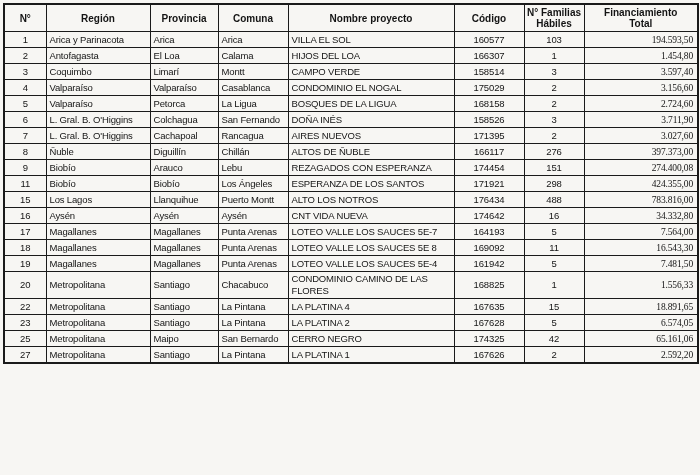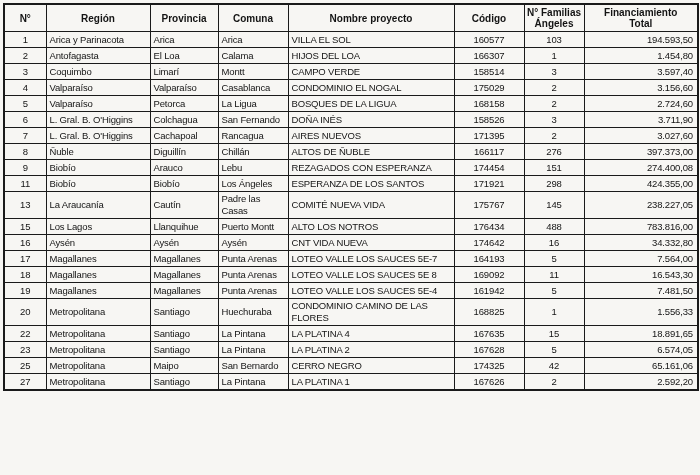--- a/index.html
+++ b/index.html
@@ -37,21 +37,21 @@
   }
   td {
     font-size: 9.5px;
     letter-spacing: -0.15px;
     line-height: 12px;
     padding: 1px 3px;
     height: 13px;
     text-align: left;
   }
   td.c0, td.c5, td.c6 { text-align: center; }
-  td.c7 { text-align: right; padding-right: 4px; }
+  td.c7 { text-align: right; padding-right: 4px; font-family: Liberation Serif, serif; }
 </style>
 </head>
 <body>
 
 <div class="sheet">
   <table class="projects">
     <colgroup>
       <col style="width:42px">
       <col style="width:104px">
       <col style="width:68px">
@@ -63,21 +63,21 @@
     </colgroup>
     <thead>
       <tr>
         <th>N°</th>
         <th>Región</th>
         <th>Provincia</th>
         <th>Comuna</th>
         <th>Nombre proyecto</th>
         <th>Código</th>
         <th>N° Familias
-Ángeles</th>
+Hábiles</th>
         <th>Financiamiento
 Total</th>
       </tr>
     </thead>
     <tbody>
         <tr>
           <td class="c0">1</td>
           <td class="c1">Arica y Parinacota</td>
           <td class="c2">Arica</td>
           <td class="c3">Arica</td>
@@ -170,31 +170,20 @@
           <td class="c0">11</td>
           <td class="c1">Biobío</td>
           <td class="c2">Biobío</td>
           <td class="c3">Los Ángeles</td>
           <td class="c4">ESPERANZA DE LOS SANTOS</td>
           <td class="c5">171921</td>
           <td class="c6">298</td>
           <td class="c7">424.355,00</td>
         </tr>
         <tr>
-          <td class="c0">13</td>
-          <td class="c1">La Araucanía</td>
-          <td class="c2">Cautín</td>
-          <td class="c3">Padre las
-Casas</td>
-          <td class="c4">COMITÉ NUEVA VIDA</td>
-          <td class="c5">175767</td>
-          <td class="c6">145</td>
-          <td class="c7">238.227,05</td>
-        </tr>
-        <tr>
           <td class="c0">15</td>
           <td class="c1">Los Lagos</td>
           <td class="c2">Llanquihue</td>
           <td class="c3">Puerto Montt</td>
           <td class="c4">ALTO LOS NOTROS</td>
           <td class="c5">176434</td>
           <td class="c6">488</td>
           <td class="c7">783.816,00</td>
         </tr>
         <tr>
@@ -234,21 +223,21 @@
           <td class="c3">Punta Arenas</td>
           <td class="c4">LOTEO VALLE LOS SAUCES 5E-4</td>
           <td class="c5">161942</td>
           <td class="c6">5</td>
           <td class="c7">7.481,50</td>
         </tr>
         <tr>
           <td class="c0">20</td>
           <td class="c1">Metropolitana</td>
           <td class="c2">Santiago</td>
-          <td class="c3">Huechuraba</td>
+          <td class="c3">Chacabuco</td>
           <td class="c4">CONDOMINIO CAMINO DE LAS
 FLORES</td>
           <td class="c5">168825</td>
           <td class="c6">1</td>
           <td class="c7">1.556,33</td>
         </tr>
         <tr>
           <td class="c0">22</td>
           <td class="c1">Metropolitana</td>
           <td class="c2">Santiago</td>

